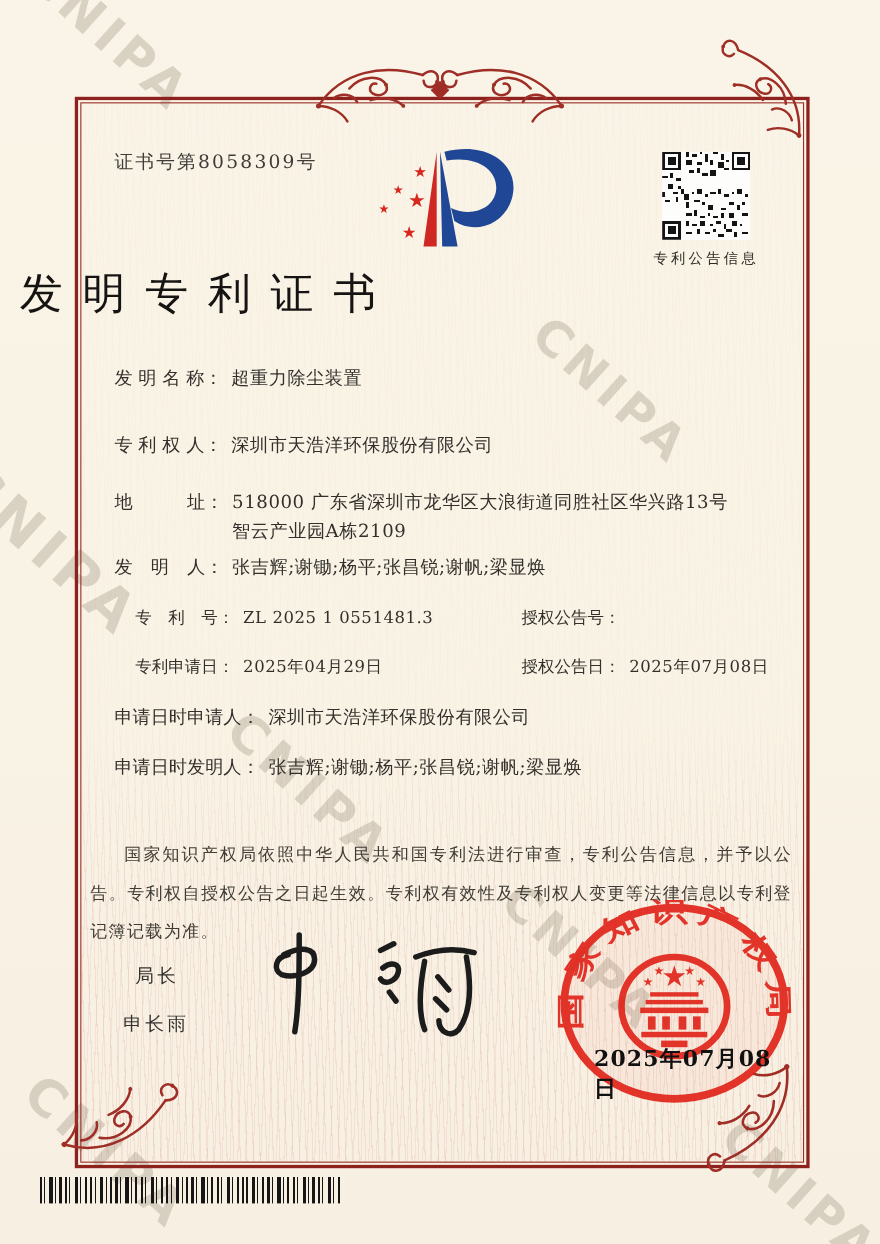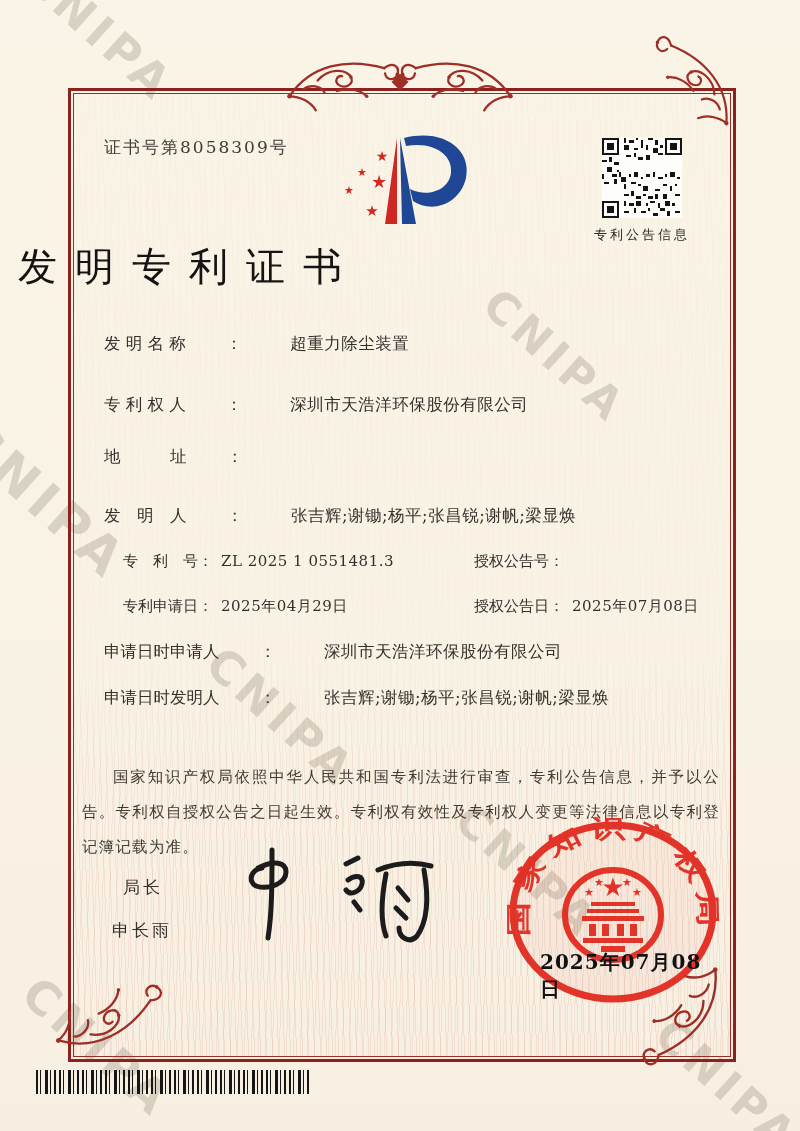--- a/index.html
+++ b/index.html
@@ -22,21 +22,21 @@
       mask-image:linear-gradient(to bottom,rgba(0,0,0,.14) 0 58%,rgba(0,0,0,.7) 74%,rgba(0,0,0,.85) 100%);
       pointer-events:none;}
   .orn{position:absolute;pointer-events:none;}
   .cert-no{position:absolute;left:104px;top:136px;font-size:17px;letter-spacing:2px;color:#3f3c38;}
   .logo{position:absolute;left:330px;top:126px;width:180px;height:112px;}
   .qr-wrap{position:absolute;left:594px;top:138px;width:96px;text-align:center;}
   .qr{width:80px;height:80px;display:block;margin:0 auto;background:#fdfdfb;}
   .qr-caption{margin-top:8px;font-size:13px;letter-spacing:3px;color:#2e2b27;}
   .doc-title{position:absolute;left:0;top:240px;width:760px;text-align:left;
       font-size:39px;font-weight:400;letter-spacing:18px;text-indent:18px;color:#151412;}
-  .row{position:absolute;left:104px;font-size:16.5px;line-height:26px;display:flex;color:#33302c;gap:40px;}
+  .row{position:absolute;left:104px;font-size:16.5px;line-height:26px;display:flex;color:#33302c;}
   .lbl{white-space:pre;}
   .colon{margin-right:8px;}
   .val{letter-spacing:.5px;}
   .col2{position:absolute;display:flex;font-size:15px;line-height:26px;color:#33302c;margin-left:19px;}
   .para{position:absolute;left:82px;top:760px;width:638px;font-size:15.5px;line-height:35px;
       text-align:justify;text-indent:2em;color:#403c35;letter-spacing:1.2px;}
   .sig-role{position:absolute;left:112px;top:876px;font-size:17px;letter-spacing:3px;padding-left:11px;}
   .sig-name{position:absolute;left:112px;top:919px;font-size:17px;letter-spacing:3px;}
   .sig-svg{position:absolute;left:228px;top:838px;width:215px;height:118px;}
   .seal{position:absolute;left:503px;top:818px;width:222px;height:188px;opacity:.93;}
@@ -231,20 +231,24 @@
     <span class="val">超重力除尘装置</span>
   </div>
   <div class="row" style="top:392px">
     <span class="lbl">专 利 权 人</span>
       <span class="colon">：</span>
     <span class="val">深圳市天浩洋环保股份有限公司</span>
   </div>
   <div class="row" style="top:444px">
     <span class="lbl">地　　　址</span>
       <span class="colon">：</span>
+    <span class="val">
+      <span style="display:block">518000 广东省深圳市龙华区大浪街道同胜社区华兴路13号</span>
+      <span style="display:block">智云产业园A栋2109</span>
+    </span>
   </div>
   <div class="row" style="top:503px">
     <span class="lbl">发　明　人</span>
       <span class="colon">：</span>
     <span class="val">张吉辉;谢锄;杨平;张昌锐;谢帆;梁显焕</span>
   </div>
   <div class="col2" style="left:104px;top:548px">
     <span class="lbl">专　利　号</span>
       <span class="colon">：</span>
     <span class="val">ZL 2025 1 0551481.3</span>

